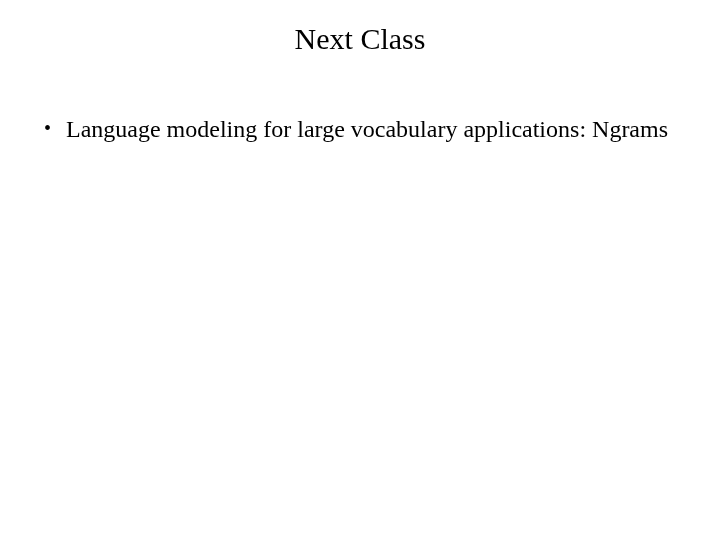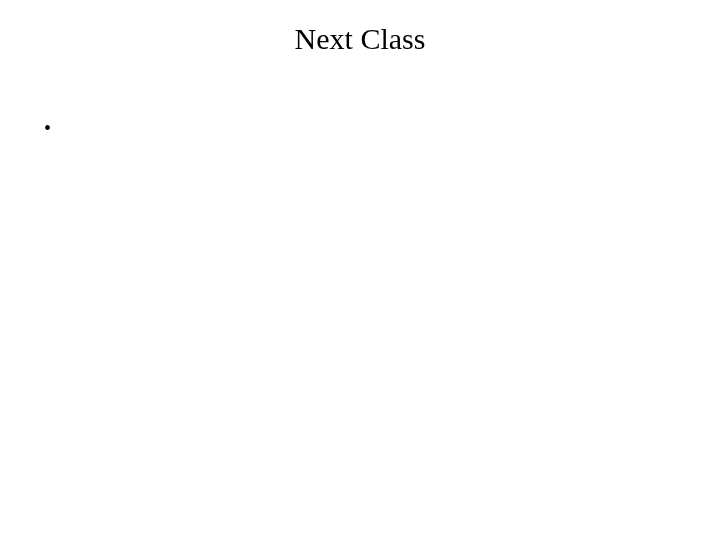--- a/index.html
+++ b/index.html
@@ -54,16 +54,17 @@
 </style>
 </head>
 <body>
 
 <div class="slide">
   <div class="title">Next Class</div>
   <div class="body">
     <ul class="bullets">
       <li>
         <span class="dot">•</span>
+        <span>Language modeling for large vocabulary applications: Ngrams</span>
       </li>
     </ul>
   </div>
 </div>
 
 </body></html>

